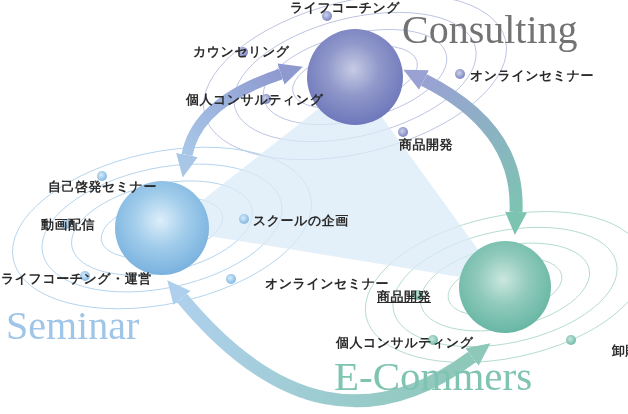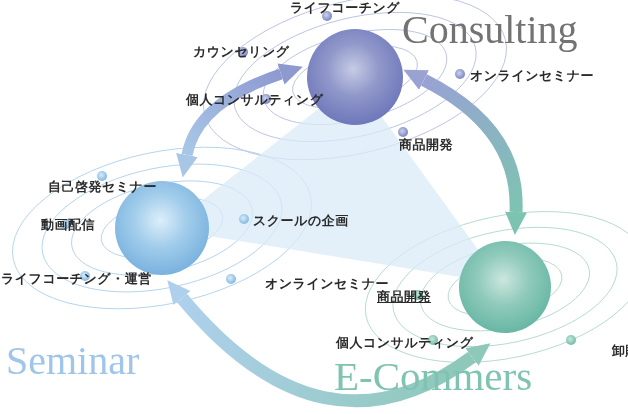--- a/index.html
+++ b/index.html
@@ -130,21 +130,21 @@
     <circle cx="85" cy="276" r="5" fill="url(#gDotS)"></circle>
     <circle cx="244" cy="219" r="5" fill="url(#gDotS)"></circle>
     <circle cx="231" cy="279" r="5" fill="url(#gDotS)"></circle>
 
     <circle cx="418" cy="295" r="5" fill="url(#gDotE)"></circle>
     <circle cx="433" cy="340" r="5" fill="url(#gDotE)"></circle>
     <circle cx="571" cy="340" r="5" fill="url(#gDotE)"></circle>
   </svg>
 
   <div class="big consulting" style="left:402px; top:10px;">Consulting</div>
-  <div class="big seminar" style="left:6px; top:306px;margin-top:35px;">Seminar</div>
+  <div class="big seminar" style="left:6px; top:306px;">Seminar</div>
   <div class="big ecommers" style="left:334px; top:356px;">E-Commers</div>
 
   <div class="jp" style="left:290px; top:1px;">ライフコーチング</div>
   <div class="jp" style="left:169px; top:45px;margin-left:24px;">カウンセリング</div>
   <div class="jp" style="left:186px; top:93px;text-align:center;">個人コンサルティング</div>
   <div class="jp" style="left:470px; top:69px;">オンラインセミナー</div>
   <div class="jp" style="left:399px; top:138px;">商品開発</div>
 
   <div class="jp" style="left:48px; top:170px;margin-top:10px;">自己啓発セミナー</div>
   <div class="jp" style="left:26px; top:218px;padding-left:15px;">動画配信</div>

